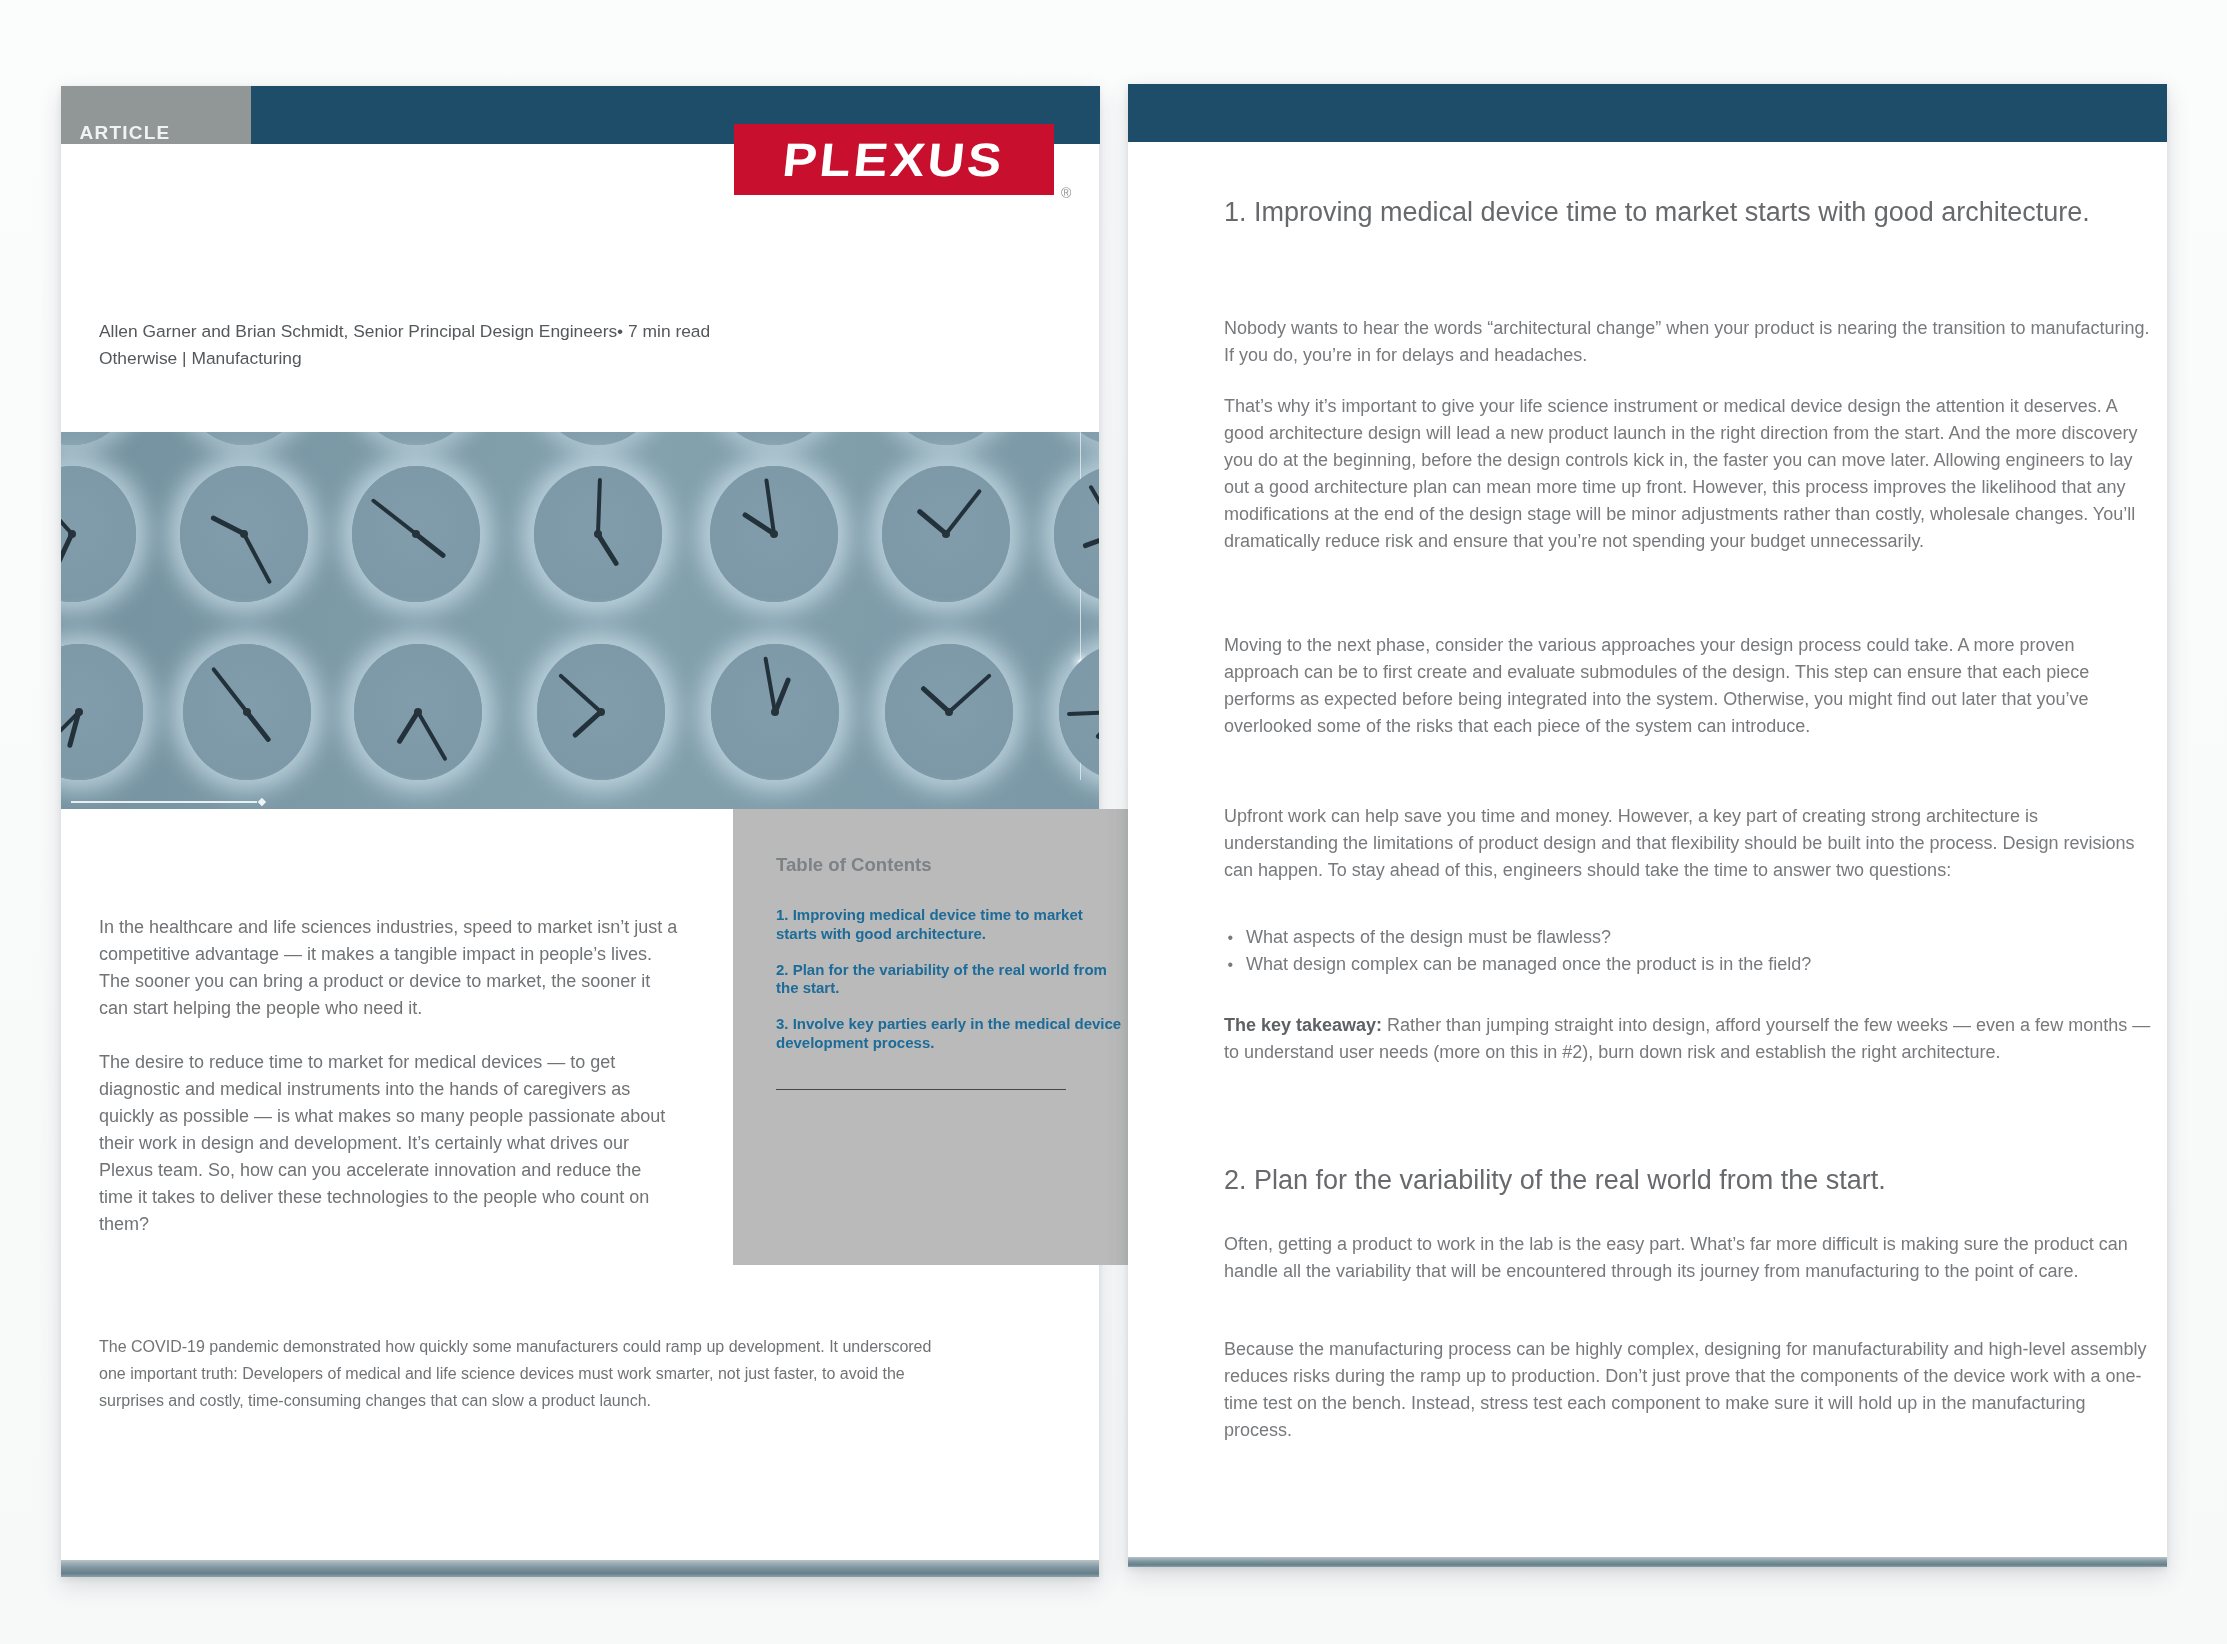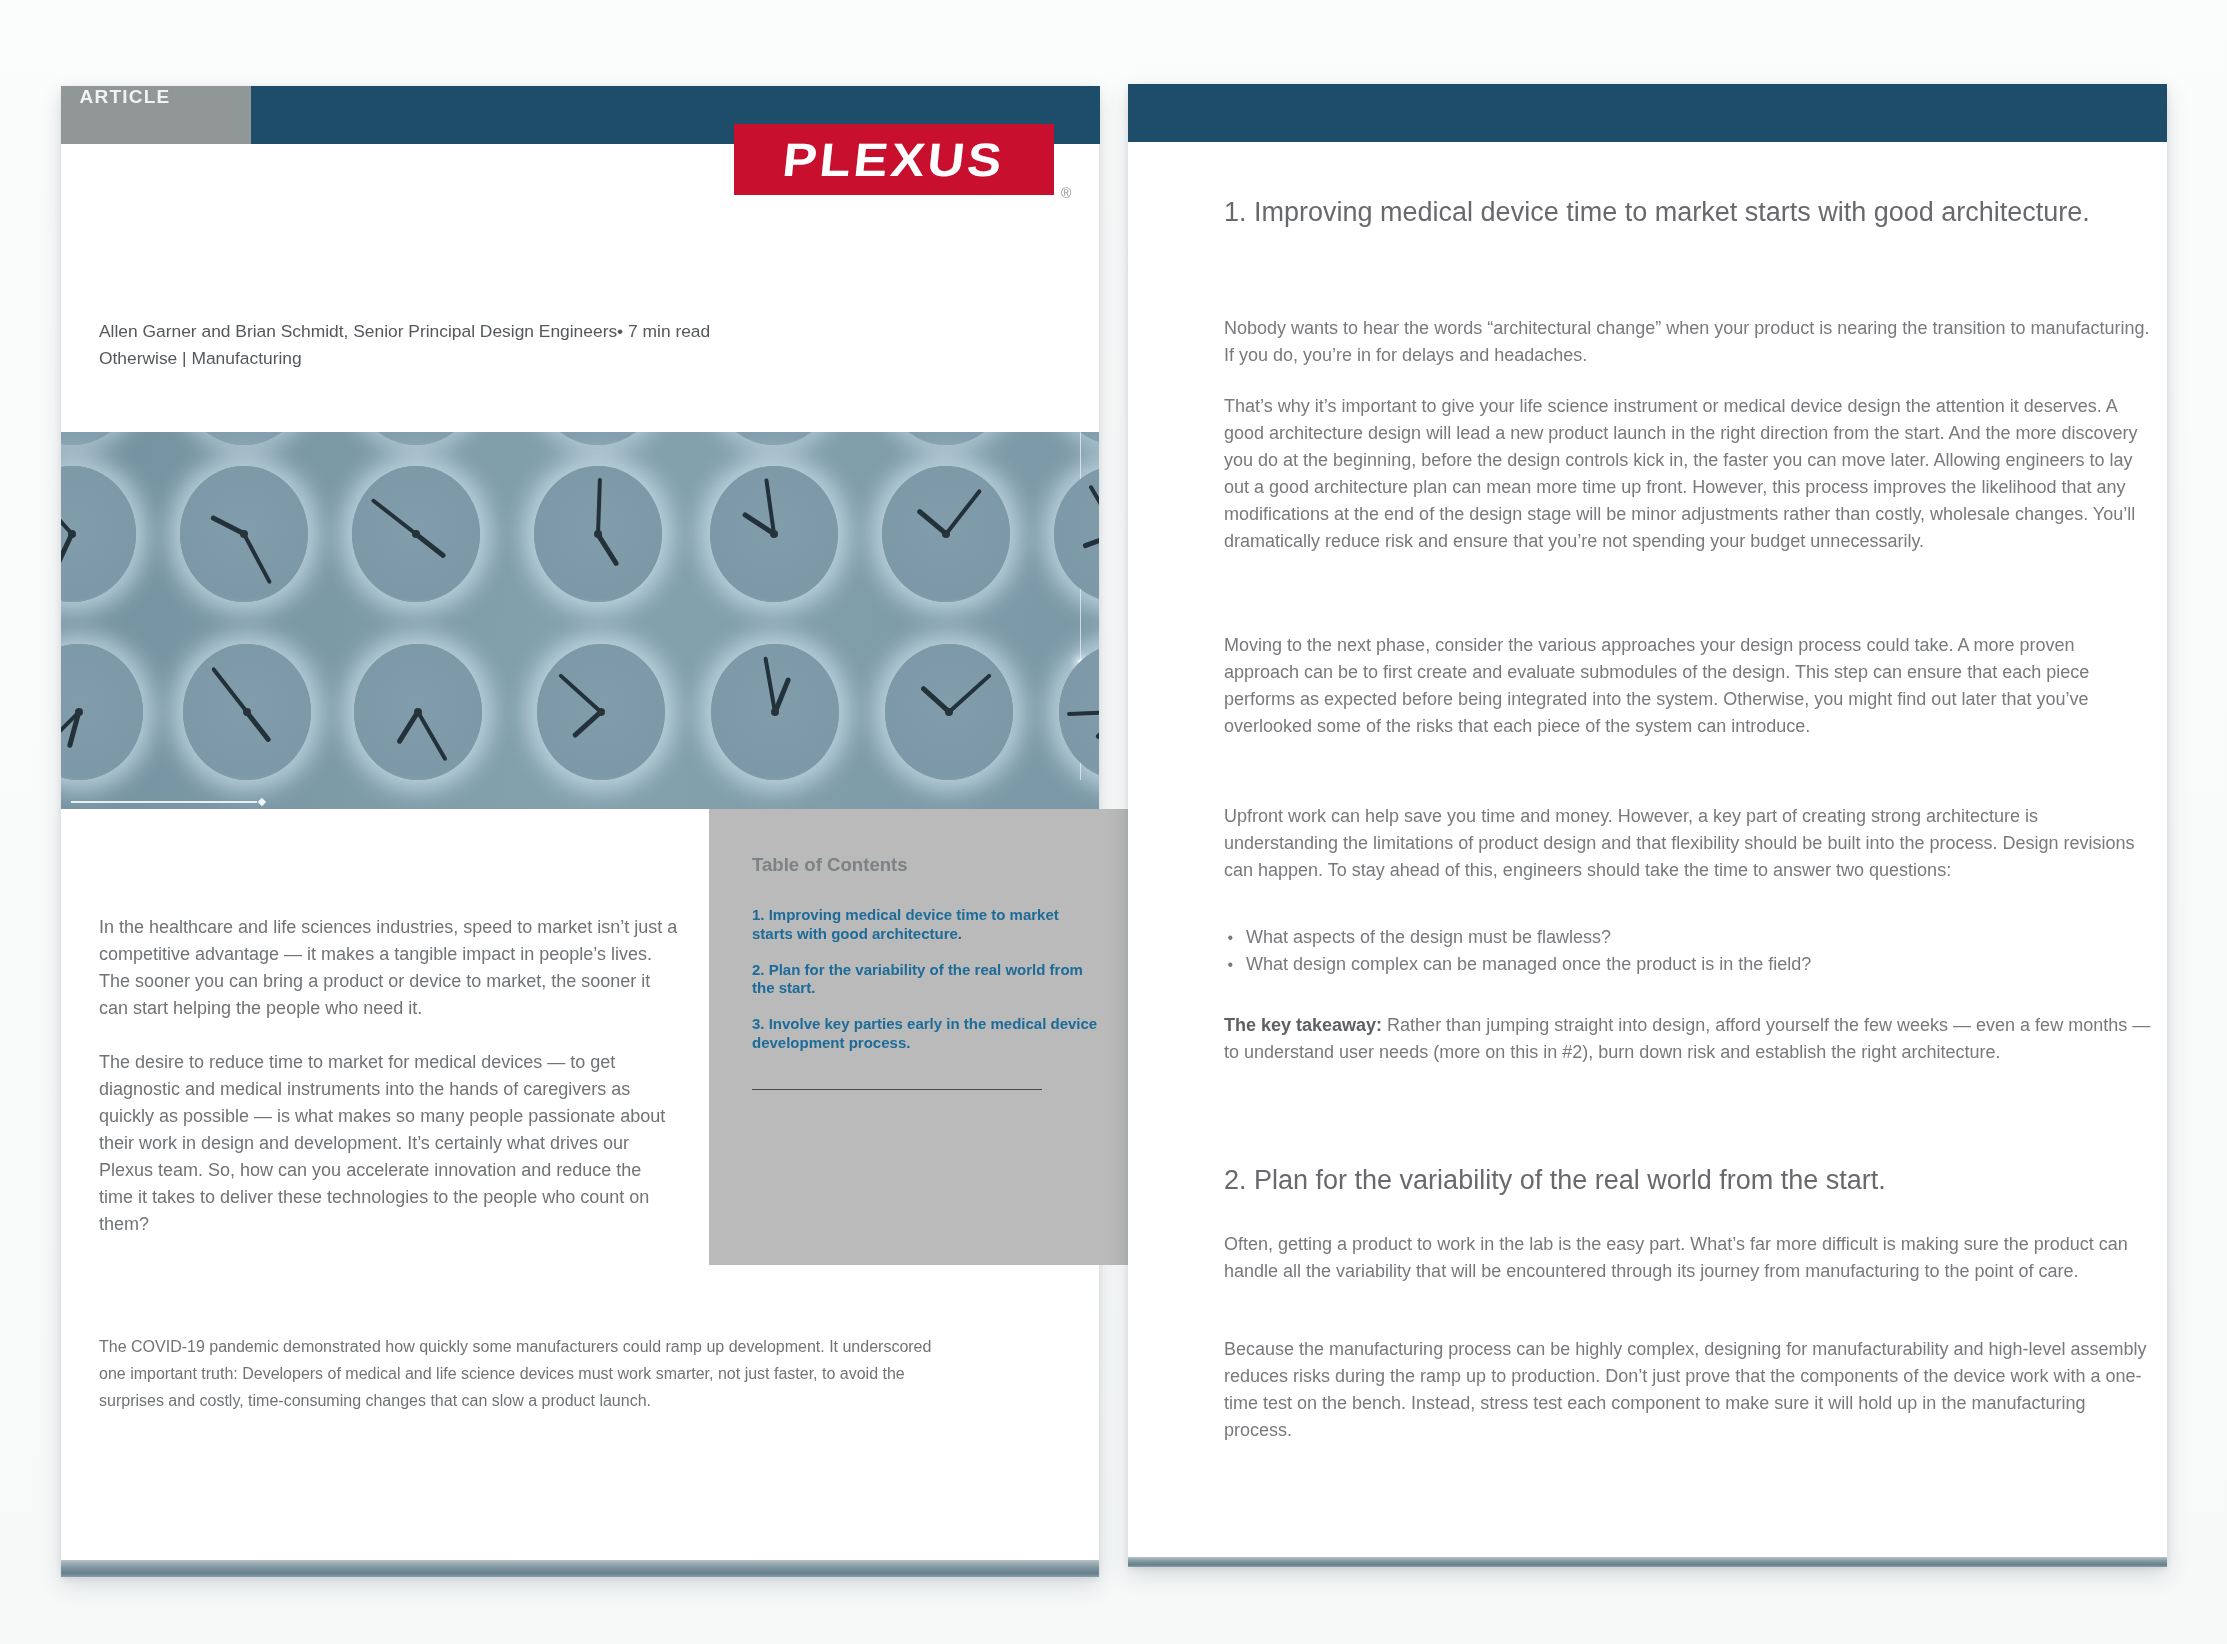--- a/index.html
+++ b/index.html
@@ -14,21 +14,21 @@
     position:absolute;background:#ffffff;
     box-shadow:0 9.3px 22px rgba(55,65,72,.16),0 1.7px 5.8px rgba(55,65,72,.10);
   }
   .page-left{left:61px;top:86px;width:1038px;height:1491px;}
   .page-right{left:1128px;top:84px;width:1039px;height:1483px;}
 
   
   .tagbox{
     position:absolute;left:0;top:0;width:190px;height:58px;
     background:var(--tag-gray,#909796);
-    display:flex;align-items:flex-start;box-sizing:border-box;padding-left:18.6px;
+    display:flex;align-items:flex-end;box-sizing:border-box;padding-left:18.6px;
   }
   .tagbox span{color:#f1f3f3;font-size:19px;font-weight:bold;letter-spacing:1.2px;}
   .topbar{position:absolute;top:0;height:58px;background:var(--header-teal,#1d4d68);}
   .topbar.left{left:190px;width:849px;}
   .topbar.right{left:0;width:100%;}
 
   .logo{
     position:absolute;left:673px;top:38px;width:320px;height:71px;
     background:var(--brand-red,#c8102e);
     display:flex;align-items:center;justify-content:center;
@@ -79,21 +79,21 @@
     position:absolute;left:1019px;top:0;width:1.2px;height:348px;
     background:rgba(255,255,255,.65);
   }
   .photo-line-v::after{
     content:'';position:absolute;left:-2.3px;top:227px;width:5.8px;height:5.8px;border-radius:50%;
     background:rgba(255,255,255,.95);box-shadow:0 0 7px 2.9px rgba(255,255,255,.8);
   }
 
   
   .toc{
-    position:absolute;left:648px;top:723px;width:425px;height:456px;
+    position:absolute;left:672px;top:723px;width:425px;height:456px;
     background:var(--toc-gray,#b9bab9);box-sizing:border-box;padding:45px 34px 0 43px;
   }
   .toc h2{margin:0 0 30px 0;font-size:18.6px;font-weight:bold;color:#7c8285;}
   .toc-item{
     margin:0 0 17.4px 0;font-size:15px;line-height:18.6px;font-weight:bold;
     color:var(--link-blue,#1c6b99);cursor:pointer;
   }
   .toc-rule{border:none;border-top:1.7px solid #43474a;width:290px;margin:37px 0 0 0;}
 
   

